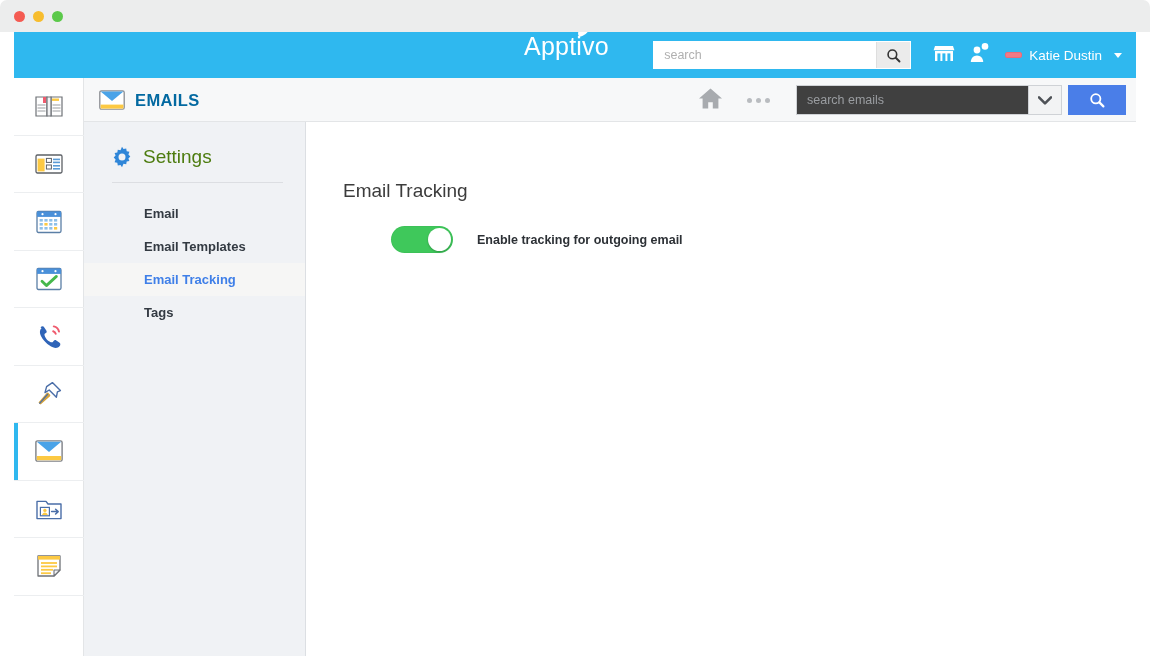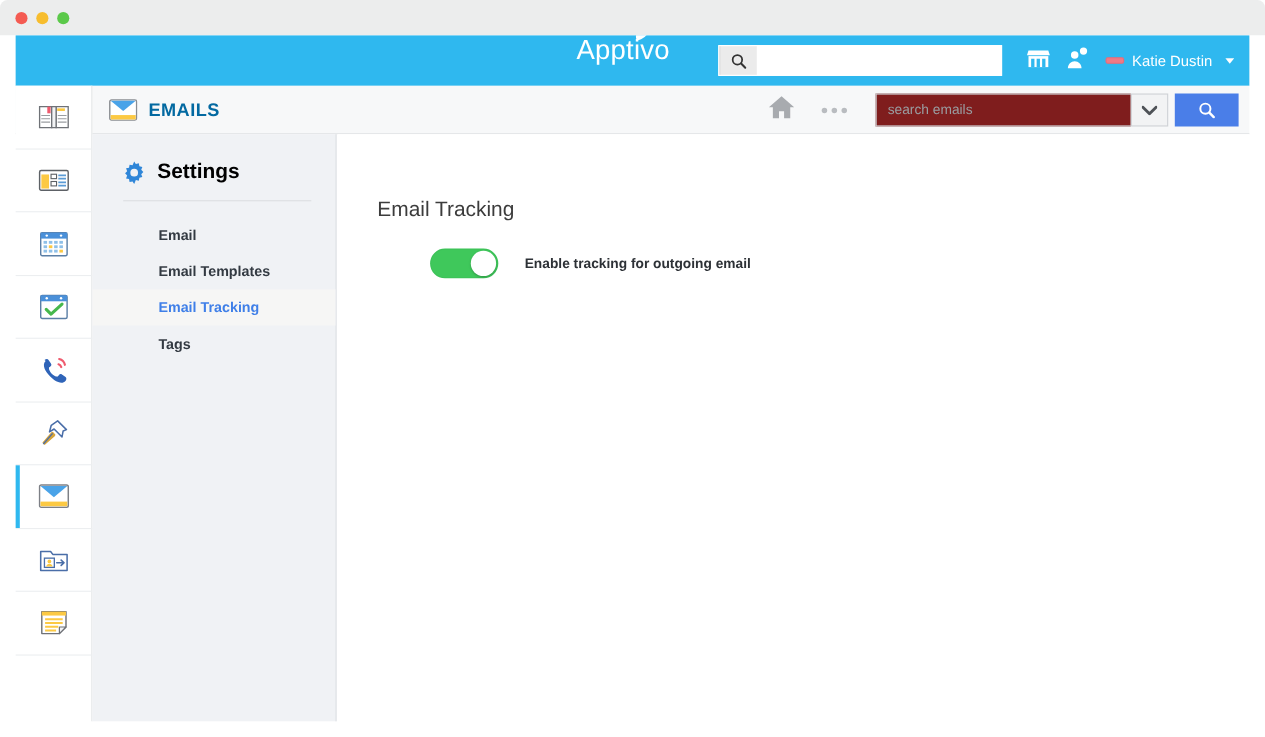--- a/index.html
+++ b/index.html
@@ -137,21 +137,21 @@
   .dots-ic {
     display: flex; gap: 4px; margin-right: 26px; cursor: pointer;
   }
   .dots-ic span {
     width: 5px; height: 5px; border-radius: 50%; background: #b9bcc0;
   }
   .esearch {
     display: flex; align-items: stretch; height: 30px;
   }
   .esearch .efield {
-    width: 232px; background: #7f1d1d;
+    width: 232px; background: #404040;
     border: 1px solid #cfd2d6; border-right: 0;
     display: flex; align-items: center;
     padding: 0 10px; font-size: 12.5px; color: #9a9da1;
   }
   .esearch .edrop {
     width: 34px; background: #f2f3f4;
     border: 1px solid #cfd2d6;
     display: flex; align-items: center; justify-content: center;
     cursor: pointer;
   }
@@ -186,21 +186,21 @@
     position: absolute; left: 70px; top: 90px;
     width: 222px; height: 534px;
     background: #f0f2f5;
     border-right: 1px solid #dcdfe3;
   }
   .settings-head {
     display: flex; align-items: center; gap: 10px;
     padding: 24px 0 0 27px;
   }
   .settings-title {
-    font-size: 19px; color: #000000; font-weight: 700;
+    font-size: 19px; color: #4d7c0f; font-weight: 400;
   }
   .settings-rule {
     margin: 14px 22px 0 28px;
     height: 1px; background: #dcdee2;
   }
   .settings-list { padding-top: 14px; }
   .settings-item {
     padding: 9px 0 9px 60px;
     font-size: 13px; font-weight: bold; color: #333a42;
     cursor: pointer;
@@ -253,20 +253,21 @@
     <div class="topnav">
       <div class="brand">
         <span>Apptivo</span>
         <span class="leaf"></span>
       </div>
 
 
       <div class="nav-right">
 
         <div class="gsearch">
+          <input type="text" placeholder="search" style="">
           <div class="gbtn">
             <svg width="15" height="15" viewBox="0 0 16 16">
               <circle cx="6.8" cy="6.8" r="4.6" fill="none" stroke="#333" stroke-width="1.7"></circle>
               <line x1="10.4" y1="10.4" x2="14.4" y2="14.4" stroke="#333" stroke-width="2" stroke-linecap="round"></line>
             </svg>
           </div>
         </div>
 
         <div class="ic-store">
           <svg width="22" height="20" viewBox="0 0 22 20">

